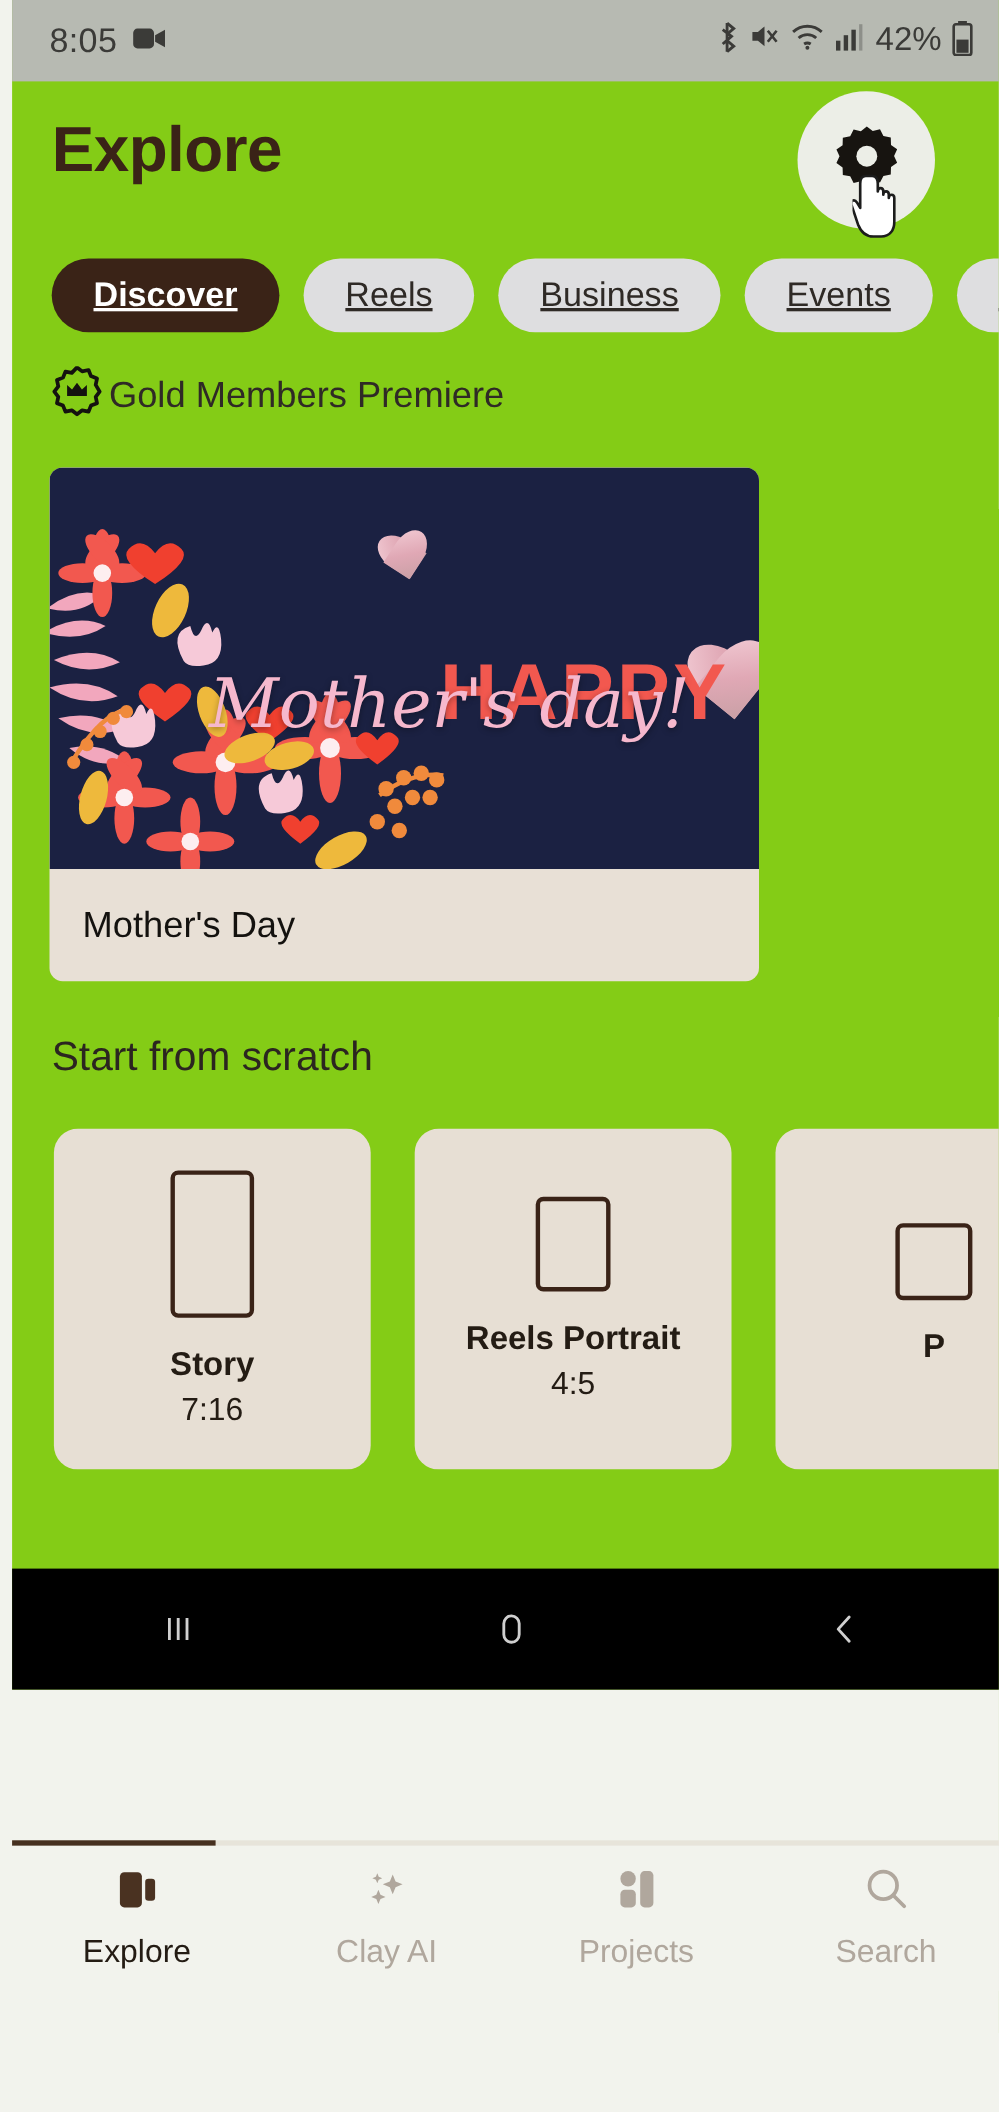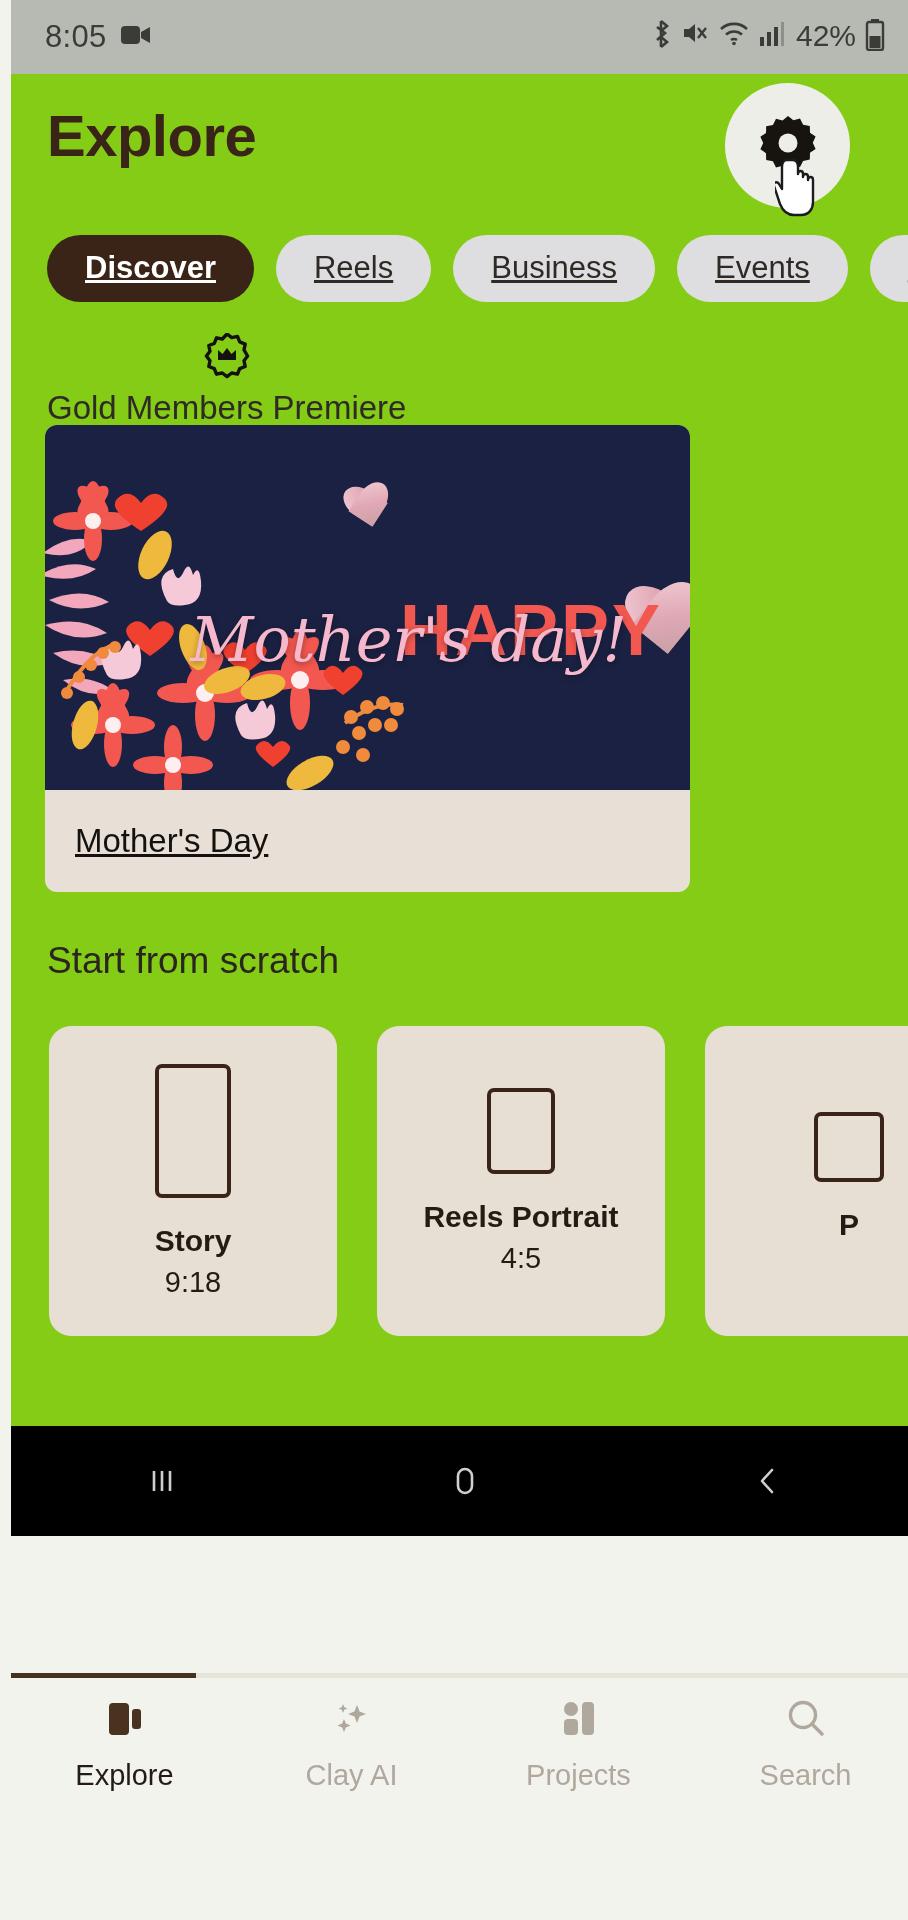--- a/index.html
+++ b/index.html
@@ -52,39 +52,39 @@
     background: #dedee0; color: #2f2a26;
     font-size: 31px;
     display: flex; align-items: center; justify-content: center;
     padding: 0 38px; white-space: nowrap; text-decoration: underline;
   }
   .chip.active { background: #3a2317; color: #ffffff; font-weight: bold; }
 
   
   .section-gold {
     position: absolute; top: 333px; left: 36px;
-    display: flex; align-items: center; gap: 6px; flex-direction: column;
+    display: flex; align-items: center; gap: 6px;
   }
   .gold-label { font-size: 33px; color: #2f2a26; }
 
   
   .promo-card {
     position: absolute; top: 425px; left: 34px;
     width: 645px; height: 467px;
     border-radius: 12px; overflow: hidden;
     background: #e8e0d6;
   }
   .promo-art {
     position: relative; width: 645px; height: 365px;
     background: #1b2142; overflow: hidden;
   }
   .promo-caption {
     height: 102px; display: flex; align-items: center;
     padding-left: 30px;
-    font-size: 33px; color: #14120f; text-decoration: underline;
+    font-size: 33px; color: #14120f;
   }
   .happy {
     position: absolute; left: 355px; top: 164px;
     font-size: 72px; font-weight: bold; color: #f2584f;
     letter-spacing: 3px; font-family: "Liberation Sans", sans-serif;
   }
   .mothers {
     position: absolute; left: 145px; top: 178px;
     font-size: 62px; color: #f6b8cd;
     font-family: "DejaVu Serif", serif; font-style: italic;
@@ -354,21 +354,21 @@
       <div class="mothers">Mother's day!</div>
     </div>
     <div class="promo-caption">Mother's Day</div>
   </div>
 
   <div class="scratch-title">Start from scratch</div>
   <div class="scratch-row">
     <div class="fmt-card">
       <div class="fmt-shape" style="width:76px;height:134px;"></div>
       <div class="fmt-name">Story</div>
-      <div class="fmt-ratio">9:18</div>
+      <div class="fmt-ratio">7:16</div>
     </div>
     <div class="fmt-card">
       <div class="fmt-shape" style="width:68px;height:86px;"></div>
       <div class="fmt-name">Reels Portrait</div>
       <div class="fmt-ratio">4:5</div>
     </div>
     <div class="fmt-card">
       <div class="fmt-shape" style="width:70px;height:70px;"></div>
       <div class="fmt-name">P</div>
       <div class="fmt-ratio"></div>

